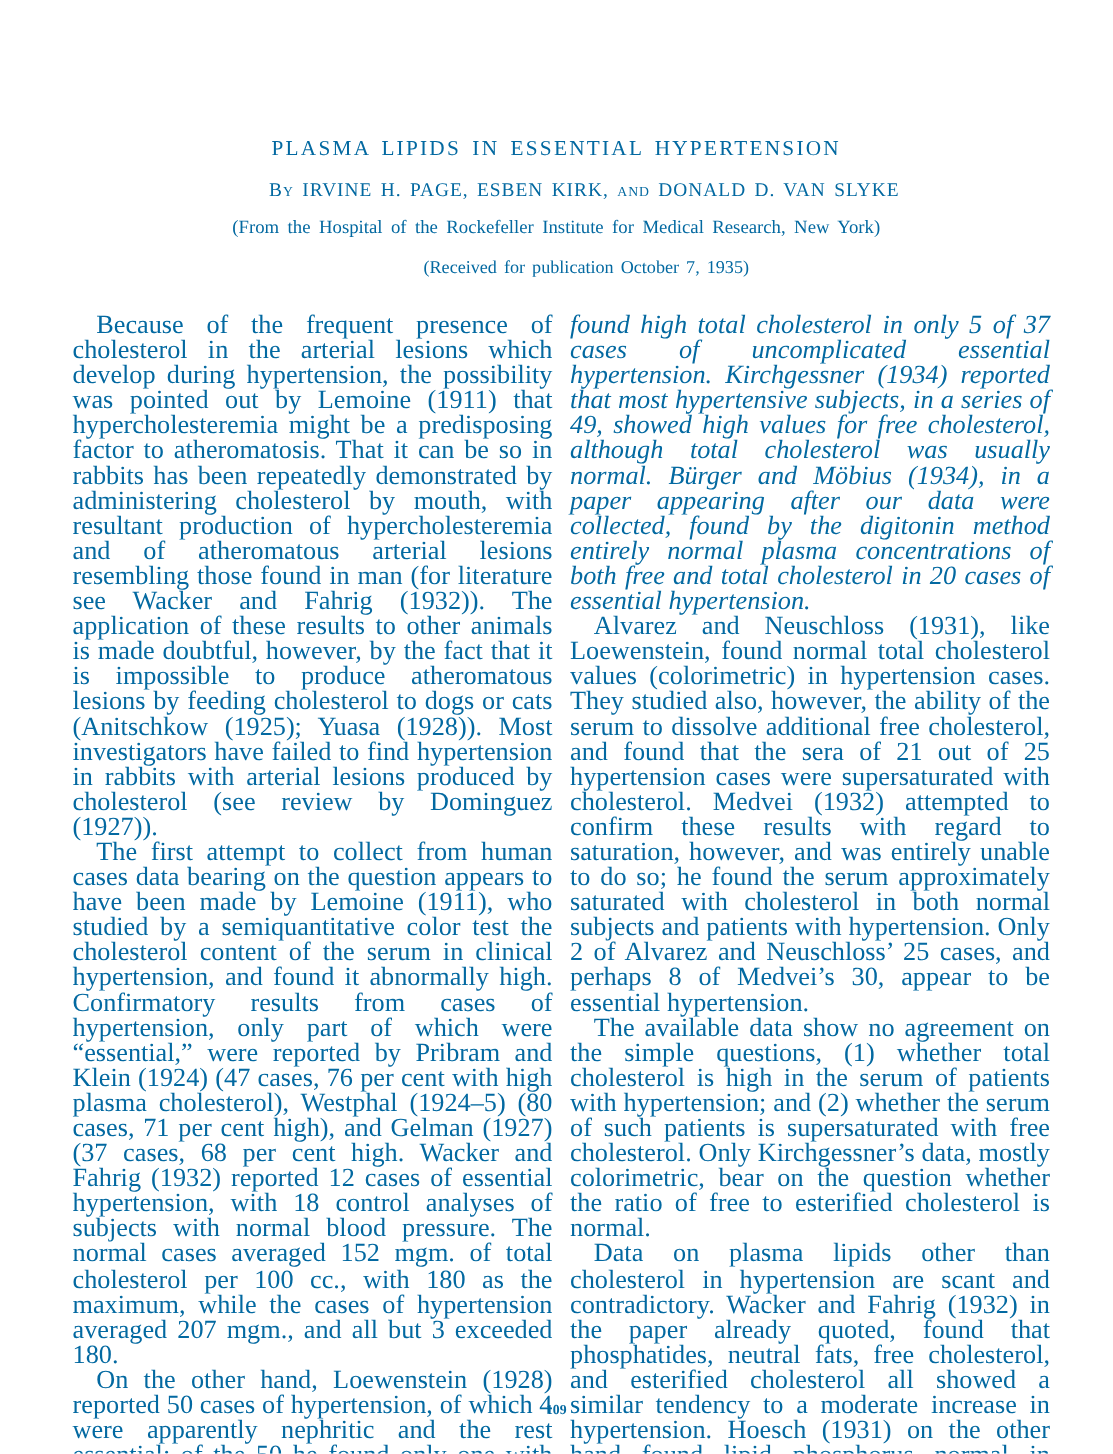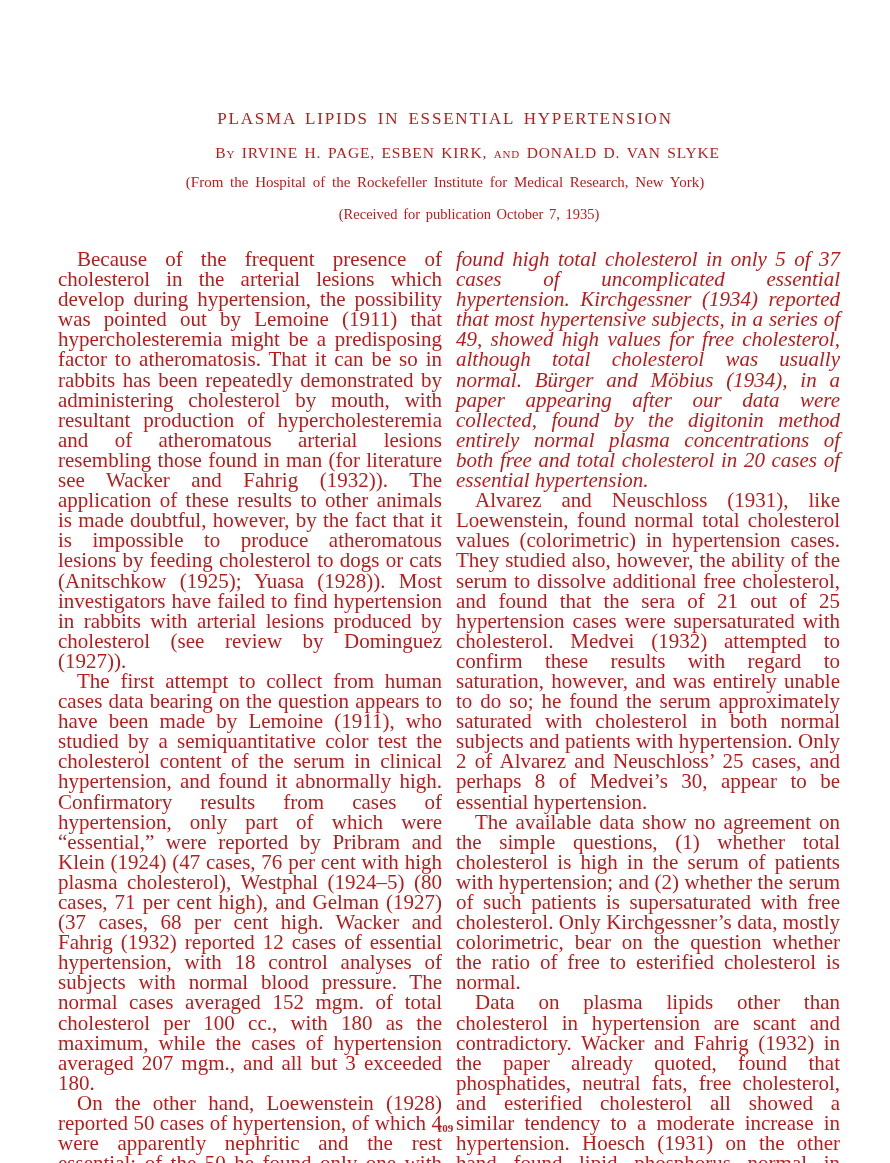--- a/index.html
+++ b/index.html
@@ -5,21 +5,21 @@
   html, body {
     margin: 0;
     padding: 0;
     background: #ffffff;
   }
   .page {
     position: relative;
     width: 890px;
     height: 1163px;
     background: #ffffff;
-    color: #b91c1c;
+    color: #0369a1;
     font-family: "Liberation Serif", "DejaVu Serif", serif;
     overflow: hidden;
     box-sizing: border-box;
   }
   .article-header {
     text-align: center;
   }
   .article-title {
     margin: 0;
     padding-top: 109px;

